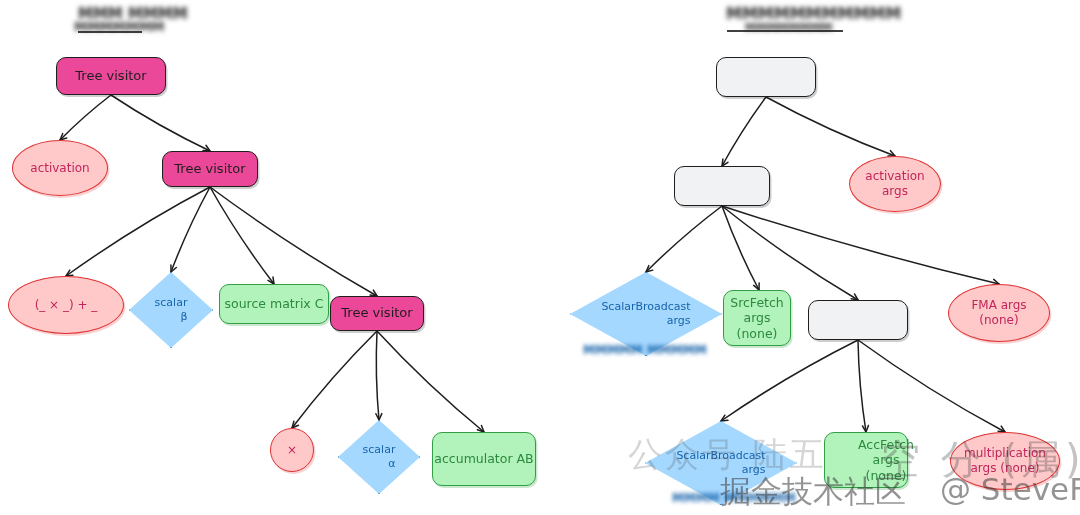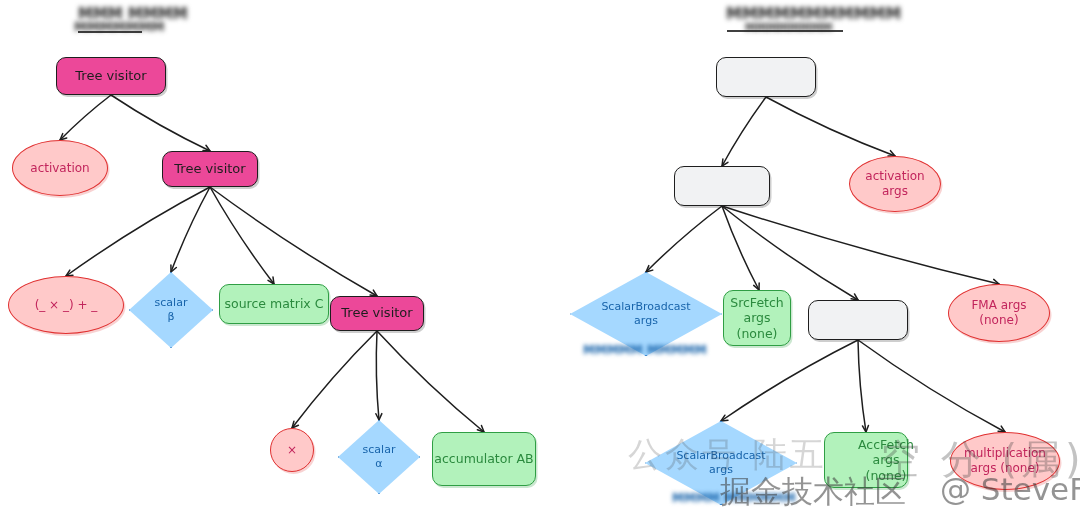--- a/index.html
+++ b/index.html
@@ -58,21 +58,21 @@
   .diamond-wrap{position:absolute;}
   .diamond-shape{
     position:absolute;inset:0;
     background:#a5d8ff;
     border:1.8px solid #1971c2;
     clip-path:polygon(50% 0%,100% 50%,50% 100%,0% 50%);
   }
   .diamond-label{
     position:absolute;inset:0;
     display:flex;align-items:center;justify-content:center;
-    text-align:center;white-space:pre-line;
+    text-align:right;white-space:pre-line;
     color:#1864ab;font-size:11px;line-height:1.3;
   }
 
   
   .blurtext{
     position:absolute;
     color:#2b2b2b;
     font-weight:700;
     filter:blur(2.6px);
     -webkit-filter:blur(2.6px);

